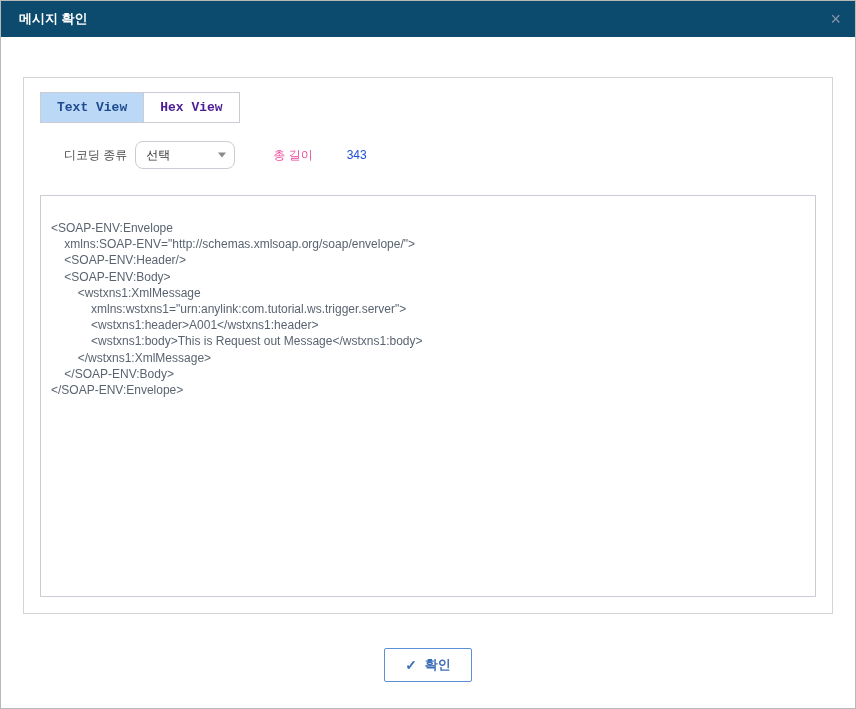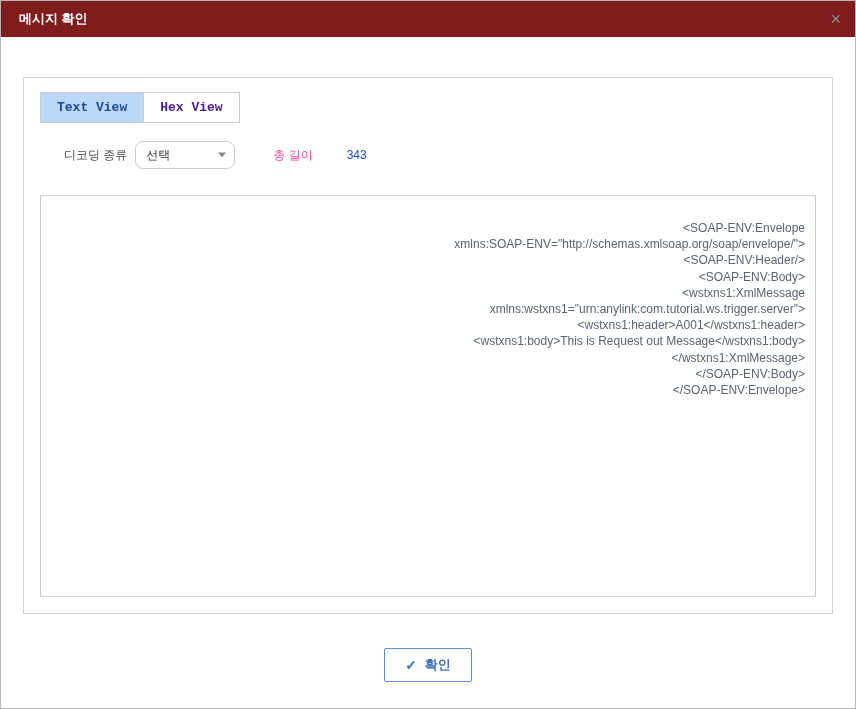--- a/index.html
+++ b/index.html
@@ -16,21 +16,21 @@
     }
     .dialog {
       width: 856px;
       height: 709px;
       background: #ffffff;
       border: 1px solid #b8b8b8;
       display: flex;
       flex-direction: column;
     }
     .dialog-header {
-      background: #7f1d1d;
+      background: #0c4a6e;
       color: #ffffff;
       height: 36px;
       display: flex;
       align-items: center;
       justify-content: space-between;
       padding: 0 14px 0 18px;
     }
     .dialog-title {
       font-size: 13px;
       font-weight: bold;
@@ -40,21 +40,20 @@
       font-size: 18px;
       cursor: pointer;
       font-weight: normal;
       line-height: 1;
     }
     .dialog-body {
       flex: 1;
       padding: 40px 22px 20px 22px;
       display: flex;
       flex-direction: column;
-      text-align: right;
     }
     .content-panel {
       border: 1px solid #d0d4d9;
       padding: 14px 16px 16px 16px;
       flex: 1;
       display: flex;
       flex-direction: column;
     }
     .tabs {
       display: flex;

